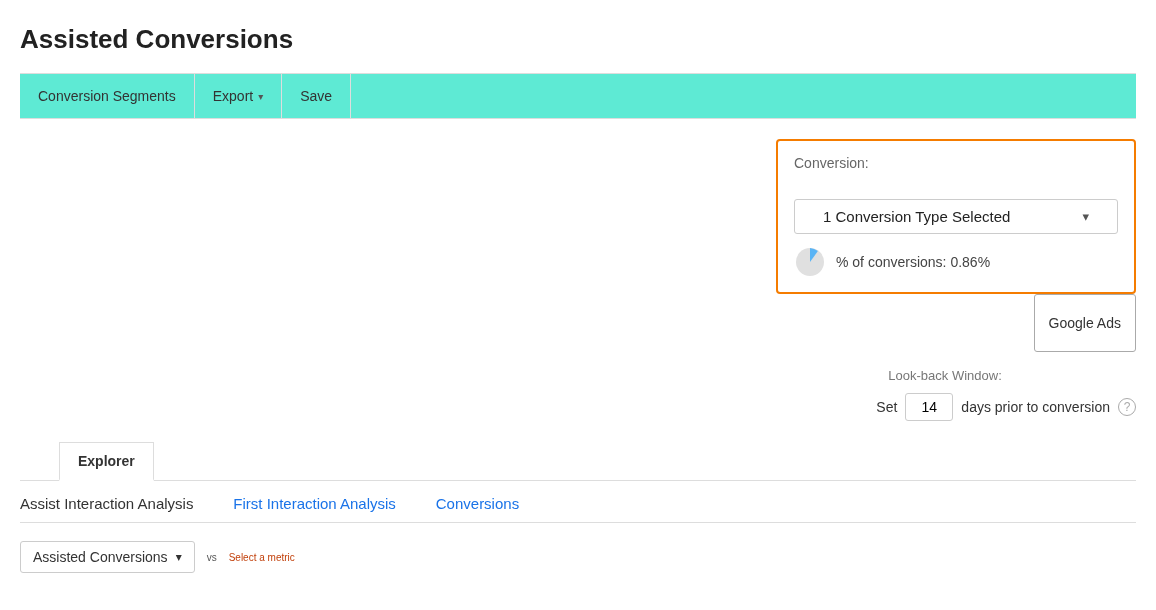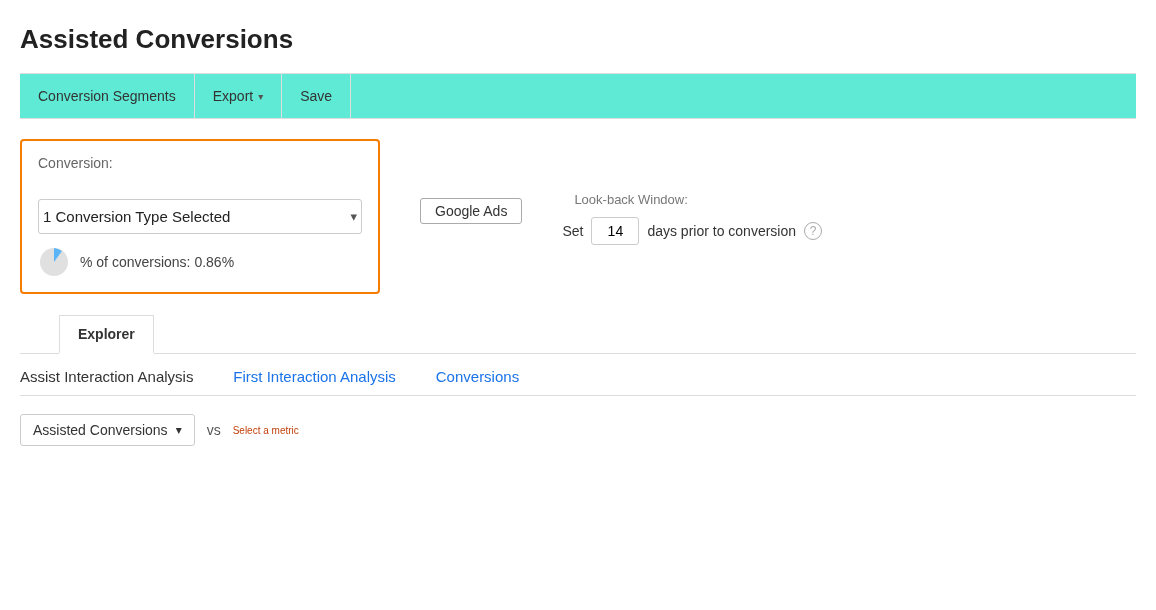--- a/index.html
+++ b/index.html
@@ -57,23 +57,23 @@
     
     .main-content {
       padding: 20px 0 0 0;
       display: flex;
       flex-direction: column;
     }
 
     
     .filter-row {
       display: flex;
-      align-items: center;
-      gap: 40px;
+      align-items: flex-end;
       margin-bottom: 20px;
+      flex-direction: column;
     }
 
     
     .conversion-box {
       border: 2.5px solid #f57c00;
       border-radius: 4px;
       padding: 14px 16px 14px 16px;
       min-width: 360px;
       background: #fff;
     }
@@ -82,21 +82,21 @@
       font-size: 14px;
       color: #666;
       margin-bottom: 10px;
     }
 
     .conversion-dropdown {
       display: flex;
       align-items: center;
       border: 1px solid #ccc;
       border-radius: 3px;
-      padding: 8px 4px;
+      padding: 8px 28px;
       font-size: 15px;
       color: #222;
       cursor: pointer;
       background: #fff;
       width: 100%;
       justify-content: space-between;
       margin-bottom: 12px;
       margin-top: 28px;
     }
 
@@ -117,21 +117,21 @@
     .mini-pie {
       width: 32px;
       height: 32px;
       flex-shrink: 0;
     }
 
     
     .google-ads-btn {
       border: 1px solid #aaa;
       border-radius: 3px;
-      padding: 4px 14px;
+      padding: 20px 14px;
       font-size: 14px;
       font-weight: 500;
       color: #333;
       background: #fff;
       cursor: pointer;
       white-space: nowrap;
       align-self: flex-end;
       margin-bottom: 12px;
     }
 
@@ -249,21 +249,21 @@
       background: #fff;
       cursor: pointer;
       gap: 8px;
     }
 
     .metric-dropdown .dd-arrow {
       font-size: 12px;
     }
 
     .vs-text {
-      font-size: 14px;
+      font-size: 10px;
       color: #555;
       font-weight: 400;
     }
 
     .select-metric-link {
       font-size: 10px;
       color: #c2410c;
       cursor: pointer;
       text-decoration: none;
     }

